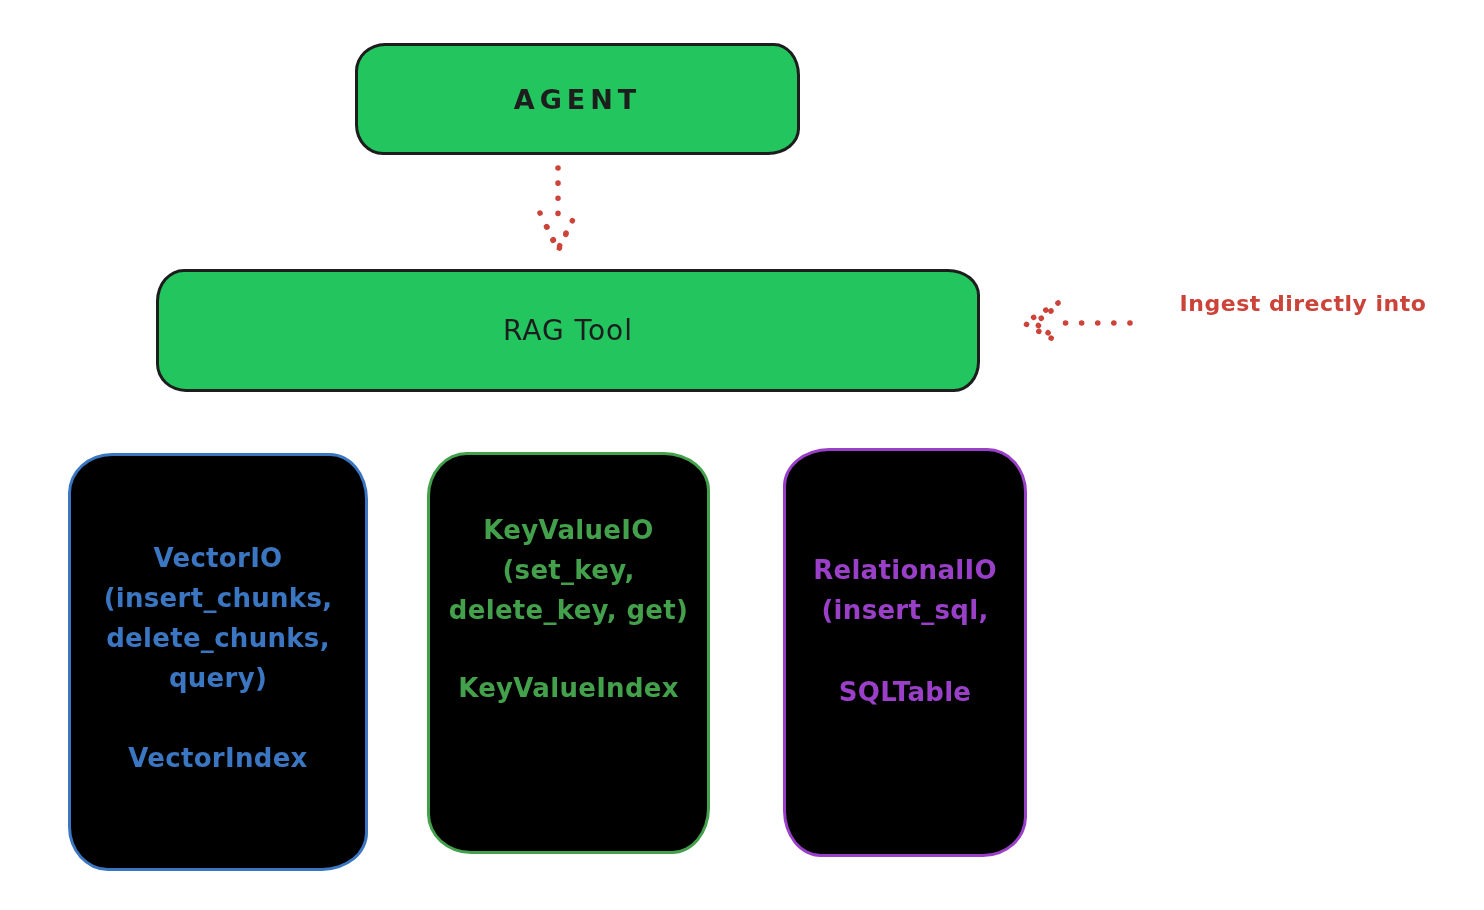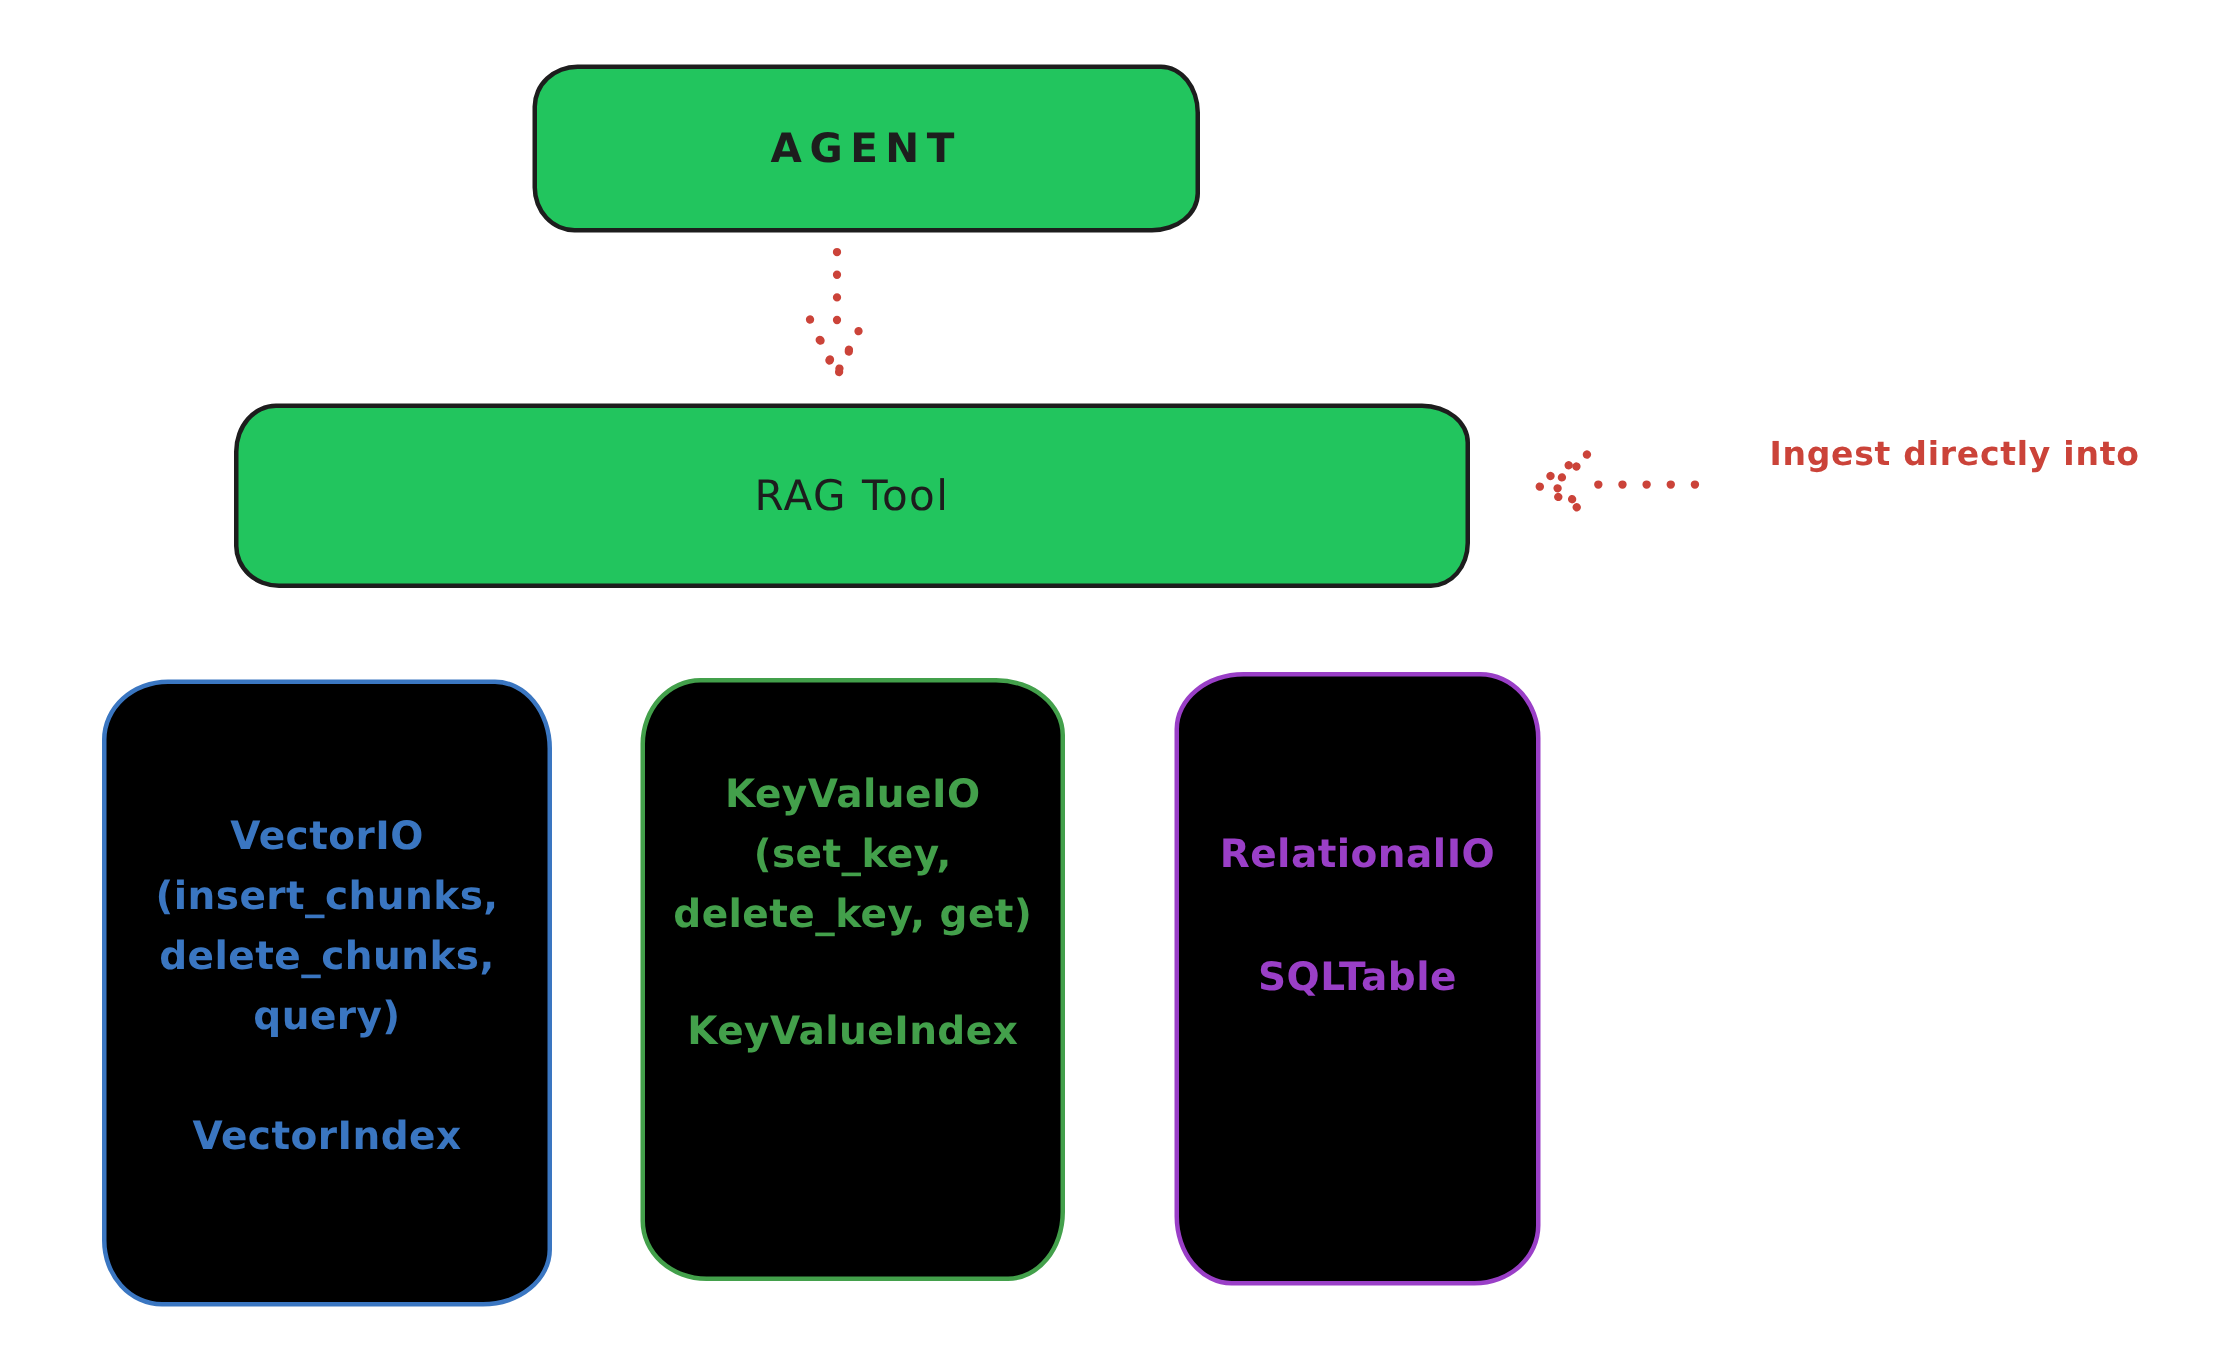--- a/index.html
+++ b/index.html
@@ -143,16 +143,17 @@
 
   <div class="card card-keyvalue">
     <div>KeyValueIO</div>
     <div>(set_key,</div>
     <div>delete_key, get)</div>
     <div class="card-index-keyvalue">KeyValueIndex</div>
   </div>
 
   <div class="card card-relational">
     <div>RelationalIO</div>
+    <div>(insert_sql,</div>
     <div class="card-index-relational">SQLTable</div>
   </div>
 
 </div>
 
 </body></html>

